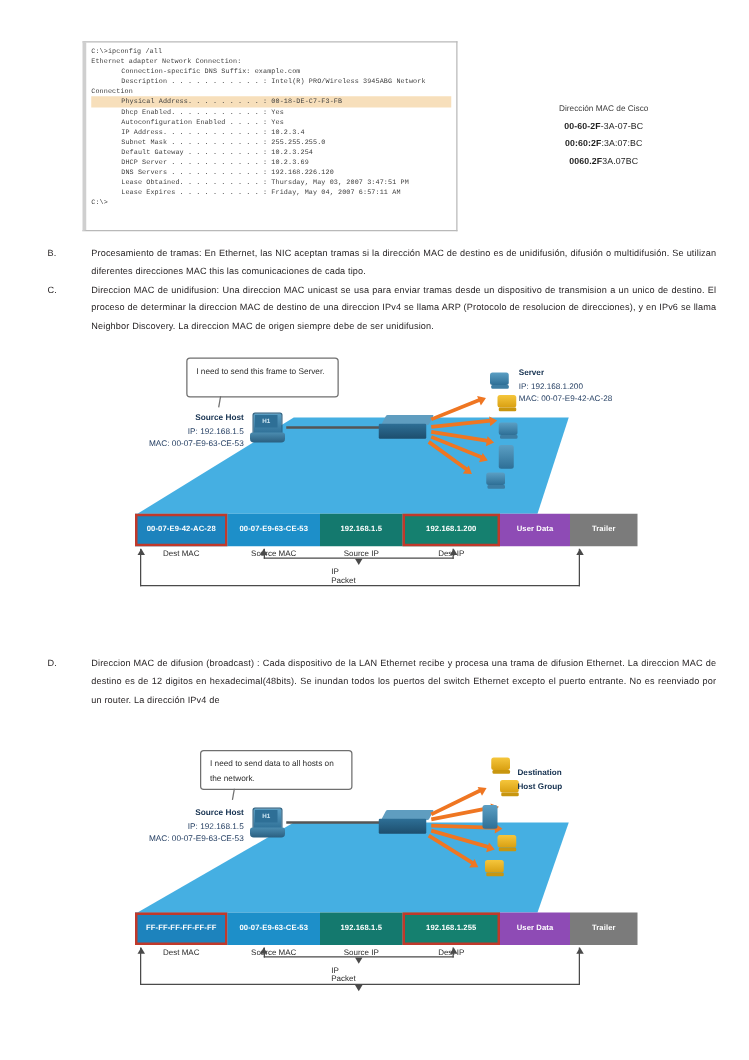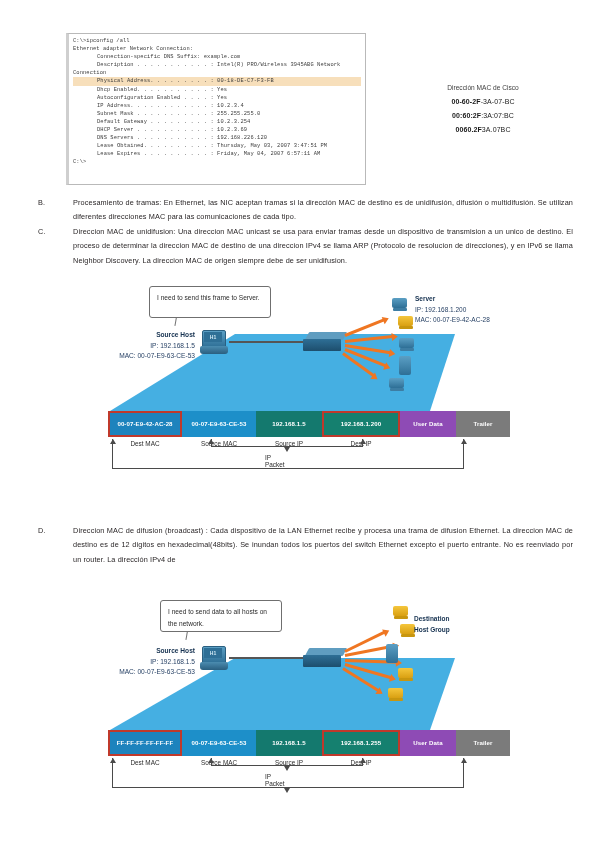--- a/index.html
+++ b/index.html
@@ -304,21 +304,21 @@
 
 <div class="mac-legend">
   <div class="ttl">Dirección MAC de Cisco</div>
   <div class="row"><b>00-60-2F</b><span>-3A-07-BC</span></div>
   <div class="row"><b>00:60:2F</b><span>:3A:07:BC</span></div>
   <div class="row"><b>0060.2F</b><span>3A.07BC</span></div>
 </div>
 
 <div class="para" id="para-b">
   <span class="mark">B.</span>
-  <span>Procesamiento de tramas: En Ethernet, las NIC aceptan tramas si la dirección MAC de destino es de unidifusión, difusión o multidifusión. Se utilizan diferentes direcciones MAC para las comunicaciones de cada tipo.</span>
+  <span>Procesamiento de tramas: En Ethernet, las NIC aceptan tramas si la dirección MAC de destino es de unidifusión, difusión o multidifusión. Se utilizan diferentes direcciones MAC this las comunicaciones de cada tipo.</span>
 </div>
 
 <div class="para" id="para-c">
   <span class="mark">C.</span>
   <span>Direccion MAC de unidifusion: Una direccion MAC unicast se usa para enviar tramas desde un dispositivo de transmision a un unico de destino. El proceso de determinar la direccion MAC de destino de una direccion IPv4 se llama ARP (Protocolo de resolucion de direcciones), y en IPv6 se llama Neighbor Discovery. La direccion MAC de origen siempre debe de ser unidifusion.</span>
 </div>
 
 <div class="para" id="para-d">
   <span class="mark">D.</span>
   <span>Direccion MAC de difusion (broadcast) : Cada dispositivo de la LAN Ethernet recibe y procesa una trama de difusion Ethernet. La direccion MAC de destino es de 12 digitos en hexadecimal(48bits). Se inundan todos los puertos del switch Ethernet excepto el puerto entrante. No es reenviado por un router. La dirección IPv4 de</span>

